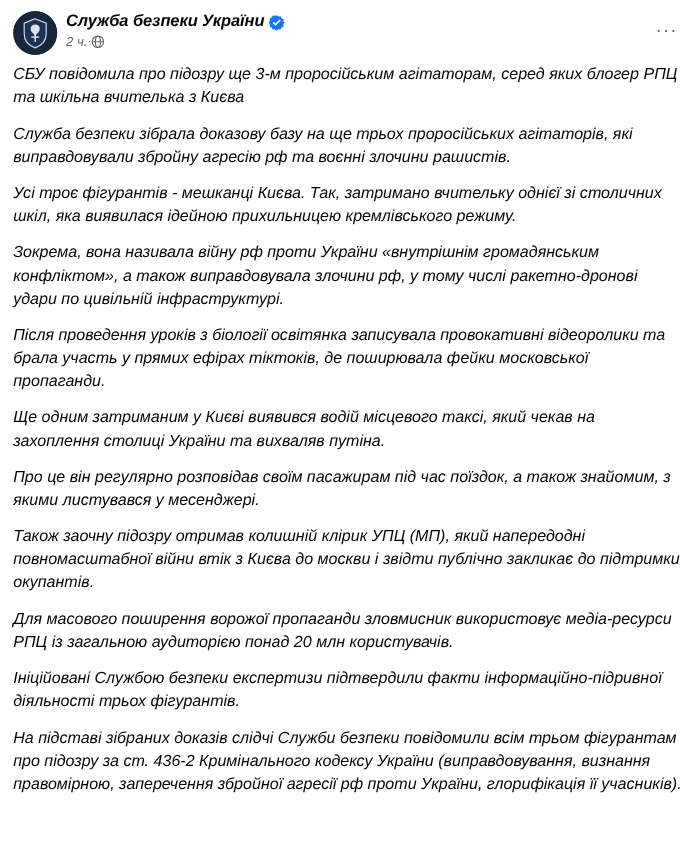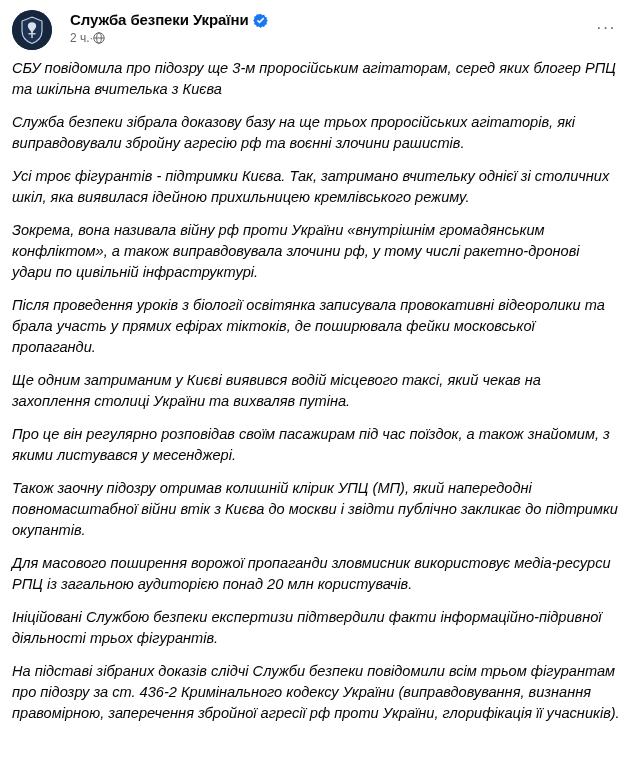--- a/index.html
+++ b/index.html
@@ -33,24 +33,25 @@
     background: #1b2b45;
     flex: 0 0 40px;
     position: relative;
     overflow: hidden;
     display: flex;
     align-items: center;
     justify-content: center;
   }
   .avatar svg { display: block; }
   .header-text {
-    margin-left: 18px;
+    margin-left: 8px;
     flex: 1 1 auto;
     min-width: 0;
     padding-top: 1px;
+    font-style: italic;
   }
   .name-row {
     display: flex;
     align-items: center;
     gap: 4px;
     line-height: 18px;
   }
   .page-name {
     font-size: 15px;
     font-weight: bold;
@@ -144,21 +145,21 @@
         </span>
       </div>
     </div>
 
     <div class="menu-btn">···</div>
   </div>
 
   <div class="post-body">
     <p>СБУ повідомила про підозру ще 3-м проросійським агітаторам, серед яких блогер РПЦ та шкільна вчителька з Києва</p>
     <p>Служба безпеки зібрала доказову базу на ще трьох проросійських агітаторів, які виправдовували збройну агресію рф та воєнні злочини рашистів.</p>
-    <p>Усі троє фігурантів - підтримки Києва. Так, затримано вчительку однієї зі столичних шкіл, яка виявилася ідейною прихильницею кремлівського режиму.</p>
+    <p>Усі троє фігурантів - мешканці Києва. Так, затримано вчительку однієї зі столичних шкіл, яка виявилася ідейною прихильницею кремлівського режиму.</p>
     <p>Зокрема, вона називала війну рф проти України «внутрішнім громадянським конфліктом», а також виправдовувала злочини рф, у тому числі ракетно-дронові удари по цивільній інфраструктурі.</p>
     <p>Після проведення уроків з біології освітянка записувала провокативні відеоролики та брала участь у прямих ефірах тіктоків, де поширювала фейки московської пропаганди.</p>
     <p>Ще одним затриманим у Києві виявився водій місцевого таксі, який чекав на захоплення столиці України та вихваляв путіна.</p>
     <p>Про це він регулярно розповідав своїм пасажирам під час поїздок, а також знайомим, з якими листувався у месенджері.</p>
     <p>Також заочну підозру отримав колишній клірик УПЦ (МП), який напередодні повномасштабної війни втік з Києва до москви і звідти публічно закликає до підтримки окупантів.</p>
     <p>Для масового поширення ворожої пропаганди зловмисник використовує медіа-ресурси РПЦ із загальною аудиторією понад 20 млн користувачів.</p>
     <p>Ініційовані Службою безпеки експертизи підтвердили факти інформаційно-підривної діяльності трьох фігурантів.</p>
     <p>На підставі зібраних доказів слідчі Служби безпеки повідомили всім трьом фігурантам про підозру за ст. 436-2 Кримінального кодексу України (виправдовування, визнання правомірною, заперечення збройної агресії рф проти України, глорифікація її учасників).</p>
 
   </div>

